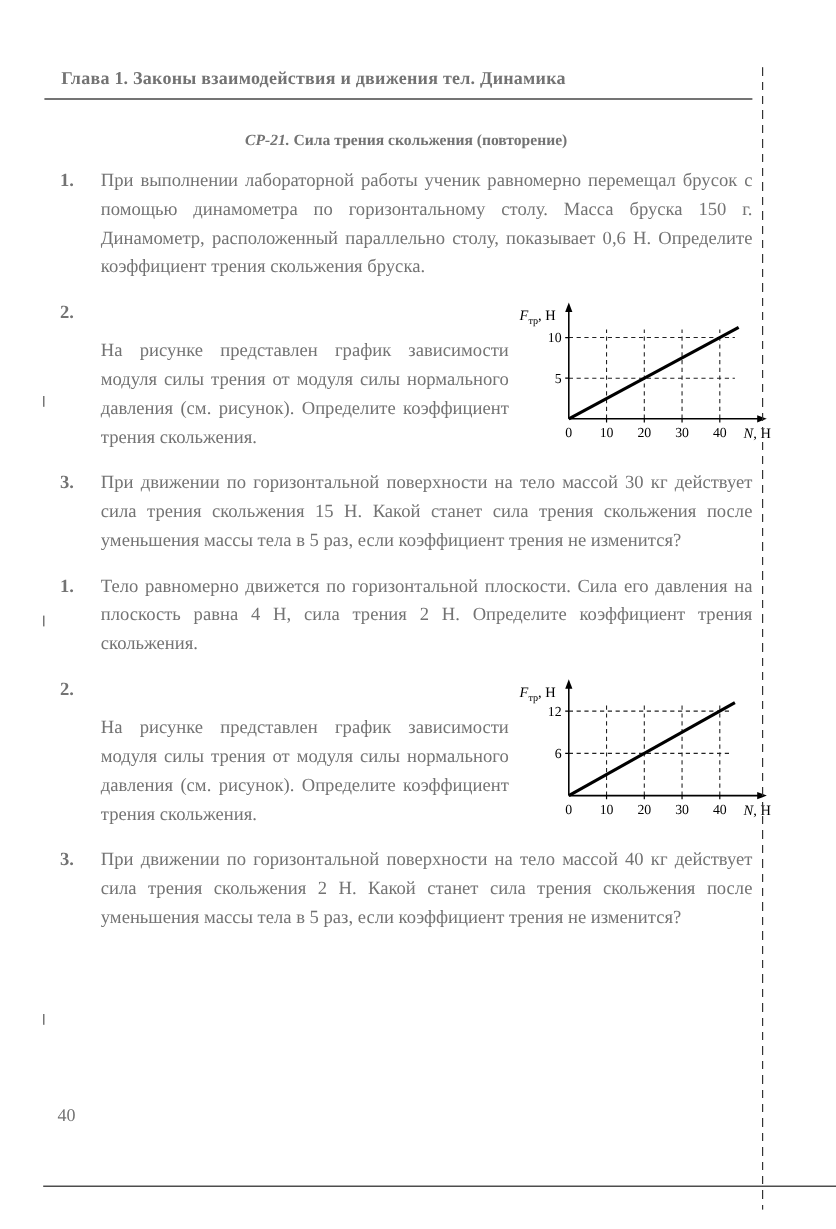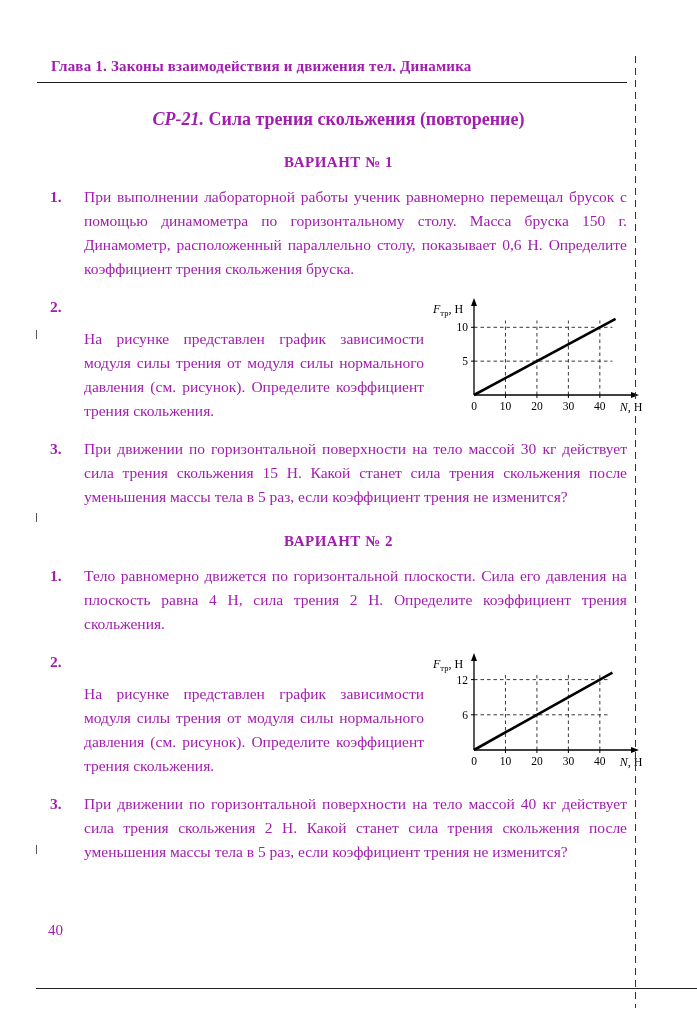--- a/index.html
+++ b/index.html
@@ -2,31 +2,31 @@
 <html lang="ru"><head>
 <meta charset="utf-8">
 <style>
   * { box-sizing: border-box; }
   html,body { margin:0; padding:0; background:#ffffff; }
   .page {
     position: relative;
     width: 697px; height: 1024px;
     background: #ffffff;
     font-family: "Liberation Serif", serif;
-    color: #a21caf;
+    color: #737373;
     overflow: hidden;
   }
   .content { position: absolute; left: 50px; right: 70px; top: 58px; }
 
   .chapter {
     font-weight: bold; font-size: 15px; letter-spacing: .2px;
     padding-bottom: 7px; margin-left: -13px; padding-left: 14px;
     border-bottom: 1.6px solid #1a1a1a;
   }
-  .title { text-align: center; font-weight: bold; font-size: 18px; margin-top: 26px; }
+  .title { text-align: center; font-weight: bold; font-size: 13px; margin-top: 26px; }
   .title .prefix { font-style: italic; }
   .variant {
     text-align: center; font-weight: bold; font-size: 15px;
     letter-spacing: .5px; margin-top: 24px; margin-bottom: 4px;
   }
   .problem { display: flex; margin-top: 14px; }
   .pnum { width: 34px; flex: none; font-weight: bold; font-size: 15.5px; line-height: 24px; }
   .ptext { flex: 1; text-align: justify; font-size: 15.5px; line-height: 24px; font-family: Liberation Serif, serif; }
   .p2row { display: flex; flex: 1; }
   .p2text { width: 340px; flex: none; text-align: justify; font-size: 15.5px; line-height: 24px; margin-top: 32px; }
@@ -52,21 +52,20 @@
 
 <div class="page">
   <div class="content">
 
     <div class="chapter">Глава 1. Законы взаимодействия и движения тел. Динамика</div>
 
     <div class="title">
       <span class="prefix">СР-21.</span><span> Сила трения скольжения (повторение)</span>
     </div>
 
-    <div class="variant">ВАРИАНТ № 1</div>
 
     <div class="problem">
       <div class="pnum">1.</div>
       <div class="ptext">При выполнении лабораторной работы ученик равномерно перемещал брусок с помощью динамометра по горизонтальному столу. Масса бруска 150 г. Динамометр, расположенный параллельно столу, показывает 0,6 Н. Определите коэффициент трения скольжения бруска.</div>
     </div>
 
     <div class="problem">
       <div class="pnum">2.</div>
       <div class="p2row">
         <div class="p2text">На рисунке представлен график зависимости модуля силы трения от модуля силы нормального давления (см. рисунок). Определите коэффициент трения скольжения.</div>
@@ -99,21 +98,20 @@
             <text x="199" y="114" font-size="12" text-anchor="middle" font-family="Liberation Serif, serif" fill="#000"><tspan font-style="italic">N</tspan><tspan>, Н</tspan></text>
           </svg>
       </div>
     </div>
 
     <div class="problem">
       <div class="pnum">3.</div>
       <div class="ptext">При движении по горизонтальной поверхности на тело массой 30 кг действует сила трения скольжения 15 Н. Какой станет сила трения скольжения после уменьшения массы тела в 5 раз, если коэффициент трения не изменится?</div>
     </div>
 
-    <div class="variant">ВАРИАНТ № 2</div>
 
     <div class="problem">
       <div class="pnum">1.</div>
       <div class="ptext">Тело равномерно движется по горизонтальной плоскости. Сила его давления на плоскость равна 4 Н, сила трения 2 Н. Определите коэффициент трения скольжения.</div>
     </div>
 
     <div class="problem">
       <div class="pnum">2.</div>
       <div class="p2row">
         <div class="p2text">На рисунке представлен график зависимости модуля силы трения от модуля силы нормального давления (см. рисунок). Определите коэффициент трения скольжения.</div>

